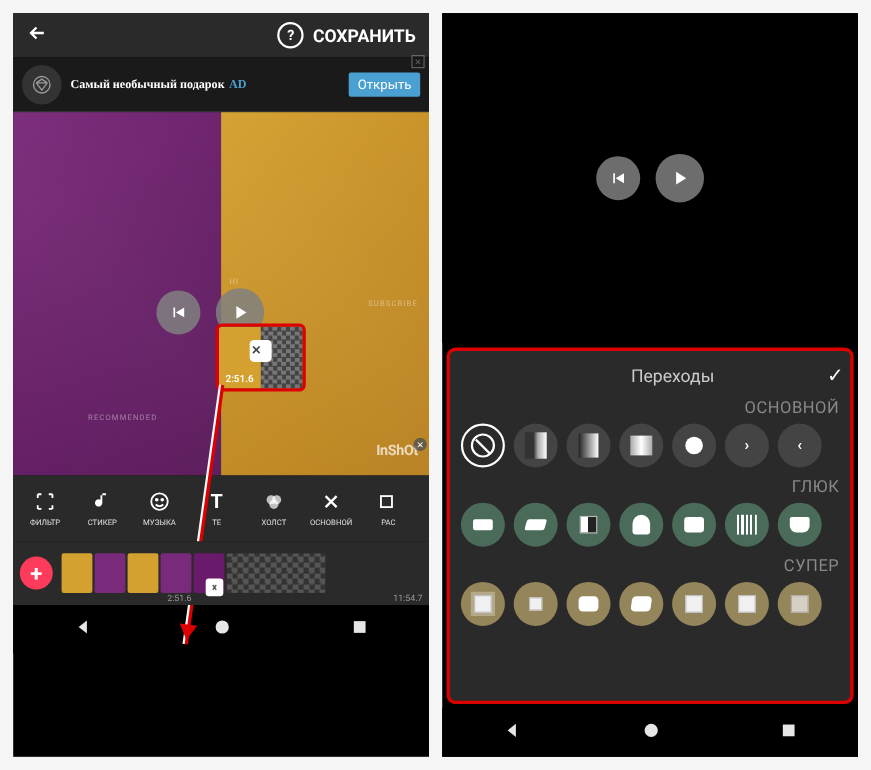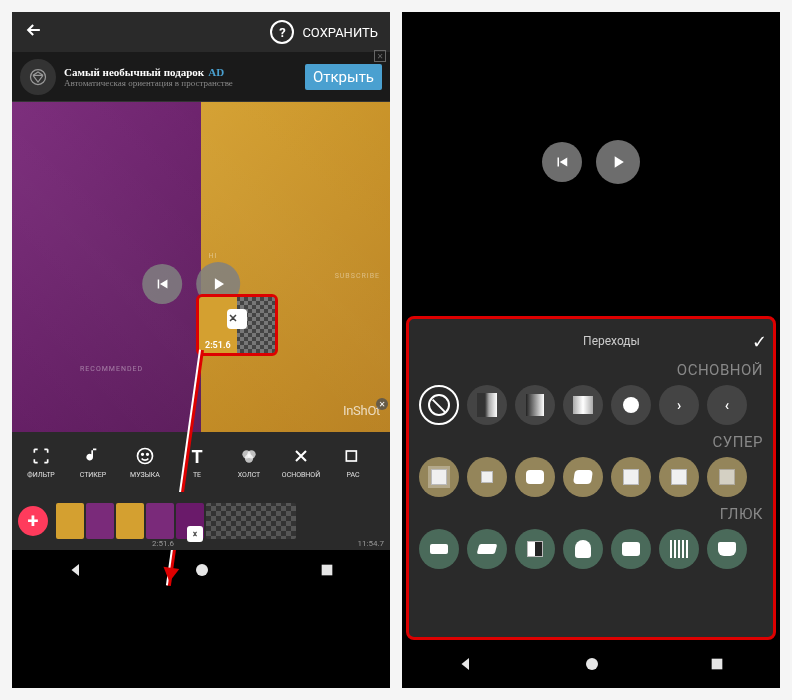--- a/index.html
+++ b/index.html
@@ -3,43 +3,43 @@
 <meta charset="utf-8">
 <style>
 * { margin: 0; padding: 0; box-sizing: border-box; }
 body { font-family: -apple-system, Roboto, sans-serif; background: #f5f5f5; }
 .container { display: flex; gap: 12px; padding: 12px; width: 792px; height: 700px; }
 .phone { width: 378px; height: 676px; background: #000; display: flex; flex-direction: column; position: relative; }
 .top-bar { height: 40px; background: #2a2a2a; display: flex; align-items: center; padding: 0 12px; gap: 8px; }
 .back-icon { color: #fff; font-size: 20px; }
 .spacer { flex: 1; }
 .help-icon { width: 24px; height: 24px; border: 2px solid #fff; border-radius: 50%; display: flex; align-items: center; justify-content: center; color: #fff; font-size: 13px; font-weight: bold; }
-.save-btn { color: #fff; font-weight: 400; font-size: 13px; }
+.save-btn { color: #fff; font-weight: 700; font-size: 16px; }
 .ad-banner { height: 50px; background: #1a1a1a; display: flex; align-items: center; padding: 8px; gap: 8px; border-bottom: 1px solid #333; }
 .ad-logo { width: 36px; height: 36px; background: #333; border-radius: 50%; display: flex; align-items: center; justify-content: center; }
 .ad-logo svg { width: 20px; height: 20px; }
 .ad-text { flex: 1; font-family: Liberation Serif, serif; }
 .ad-title { color: #fff; font-size: 11px; font-weight: 600; }
 .ad-label { color: #4aa0d0; font-weight: 700; margin-left: 4px; }
 .ad-sub { color: #888; font-size: 9px; }
-.ad-cta { background: #4aa0d0; color: #fff; font-size: 15px; padding: 4px 8px; border-radius: 2px; }
+.ad-cta { background: #4aa0d0; color: #fff; font-size: 12px; padding: 4px 8px; border-radius: 2px; }
 .ad-close { position: absolute; right: 4px; top: 38px; width: 12px; height: 12px; border: 1px solid #666; display: flex; align-items: center; justify-content: center; font-size: 8px; color: #666; }
 .preview { height: 330px; position: relative; background: #2a2a2a; }
 .video-content { width: 100%; height: 100%; display: flex; }
 .video-left { flex: 1; background: linear-gradient(135deg, #7a2a7a 0%, #5a1a5a 100%); position: relative; }
 .video-right { flex: 1; background: linear-gradient(135deg, #d4a030 0%, #b88020 100%); position: relative; }
 .video-left::after, .video-right::after { content: ''; position: absolute; inset: 0; background-image: linear-gradient(45deg, transparent 0%, rgba(255,255,255,0.03) 50%, transparent 100%); }
 .text-overlay { position: absolute; color: #fff; font-size: 7px; opacity: 0.4; letter-spacing: 1px; }
 .text-hi { top: 150px; left: 52%; }
-.text-rec { bottom: 59px; left: 18%; }
+.text-rec { bottom: 48px; left: 18%; }
 .text-sub { top: 170px; right: 10px; }
 .play-controls { position: absolute; top: 160px; left: 50%; transform: translateX(-60%); display: flex; gap: 14px; align-items: center; }
 .ctrl-btn { width: 40px; height: 40px; border-radius: 50%; background: rgba(128,128,128,0.85); display: flex; align-items: center; justify-content: center; }
 .ctrl-btn.big { width: 44px; height: 44px; }
-.watermark { position: absolute; bottom: 14px; right: 10px; color: #fff; font-size: 13px; opacity: 0.7; letter-spacing: -0.3px; }
+.watermark { position: absolute; bottom: 14px; right: 10px; color: #fff; font-size: 13px; opacity: 0.7; letter-spacing: -0.3px; font-weight: bold; }
 .watermark-x { position: absolute; bottom: 22px; right: 2px; width: 12px; height: 12px; border-radius: 50%; background: rgba(80,80,80,0.8); display: flex; align-items: center; justify-content: center; color: #fff; font-size: 8px; }
 .toolbar { height: 60px; background: #2a2a2a; display: flex; align-items: center; padding: 0 4px; gap: 2px; overflow: hidden; }
 .tool { display: flex; flex-direction: column; align-items: center; gap: 4px; min-width: 50px; color: #fff; }
 .tool-icon { font-size: 20px; height: 22px; display: flex; align-items: center; }
 .tool-label { font-size: 7px; opacity: 0.85; }
 .timeline { height: 58px; background: #2a2a2a; display: flex; align-items: center; padding-left: 6px; position: relative; }
 .add-clip { width: 30px; height: 30px; border-radius: 50%; background: #ff3b5c; display: flex; align-items: center; justify-content: center; color: #fff; font-size: 20px; font-weight: bold; }
 .clips { display: flex; gap: 2px; margin-left: 8px; }
 .clip { width: 28px; height: 36px; border-radius: 2px; }
 .clip.c1 { background: #d4a030; }
@@ -63,21 +63,21 @@
 .callout .time { position: absolute; bottom: 3px; left: 6px; color: #fff; font-size: 9px; font-weight: 600; }
 .arrow { position: absolute; left: 188px; top: 338px; width: 4px; height: 238px; background: #d00; transform: rotate(8deg); transform-origin: top; }
 .arrow::after { content: ''; position: absolute; bottom: -4px; left: -6px; border: 8px solid transparent; border-top: 14px solid #d00; }
 .arrow::before { content: ''; position: absolute; top: 0; left: -1px; bottom: 0; width: 2px; background: #fff; }
 
 
 .preview2 { height: 300px; background: #000; display: flex; align-items: center; justify-content: center; }
 .controls2 { display: flex; gap: 14px; align-items: center; }
 .panel { flex: 1; background: #2a2a2a; border: 3px solid #d00; border-radius: 8px; margin: 4px; padding: 10px; display: flex; flex-direction: column; gap: 8px; }
 .panel-head { display: flex; align-items: center; justify-content: center; position: relative; height: 24px; }
-.panel-title { color: #ccc; font-size: 12px; padding-left: 41px; }
+.panel-title { color: #ccc; font-size: 16px; padding-left: 41px; }
 .check { position: absolute; right: -4px; color: #fff; font-size: 18px; }
 .section { display: flex; flex-direction: column; gap: 6px; }
 .section-label { color: #888; font-size: 15px; letter-spacing: 0.5px; text-align: right; }
 .trans-row { display: flex; gap: 8px; }
 .trans-item { width: 40px; height: 40px; border-radius: 50%; background: #444; display: flex; align-items: center; justify-content: center; position: relative; }
 .trans-item.selected { background: transparent; border: 2px solid #fff; }
 .trans-item.super { background: #94855a; }
 .trans-item.glitch { background: #4a6a5a; }
 .sq { width: 16px; height: 16px; background: #f0f0f0; border: 1px solid #bbb; }
 .sq.sm { width: 12px; height: 12px; }
@@ -108,21 +108,20 @@
     </div>
     <div class="ad-banner">
       <div class="ad-logo">
         <svg viewBox="0 0 24 24" fill="none" stroke="#999" stroke-width="1.5">
             <circle cx="12" cy="12" r="9"></circle>
             <path d="M6 10l6 8 6-8M6 10l6-4 6 4M6 10h12"></path>
           </svg>
       </div>
       <div class="ad-text">
         <div class="ad-title"><span>Самый необычный подарок</span><span class="ad-label">AD</span></div>
-        <div class="ad-sub">Автоматическая ориентация в пространстве</div>
       </div>
       <div class="ad-cta">Открыть</div>
       <div class="ad-close">✕</div>
     </div>
     <div class="preview">
       <div class="video-content">
         <div class="video-left"></div>
         <div class="video-right"></div>
       </div>
       <div class="text-overlay text-hi">HI</div>
@@ -284,20 +283,46 @@
             </div>
           <div class="trans-item">
               <span class="chevron">›</span>
             </div>
           <div class="trans-item">
               <span class="chevron">‹</span>
             </div>
         </div>
       </div>
       <div class="section">
+        <div class="section-label">ГЛЮК</div>
+        <div class="trans-row">
+          <div class="trans-item glitch">
+              <div class="rect" style="height:10px;"></div>
+            </div>
+          <div class="trans-item glitch">
+              <div class="rect" style="height:10px;transform:skewX(-15deg);"></div>
+            </div>
+          <div class="trans-item glitch">
+              <div class="sq" style="background:linear-gradient(to right,#fff 50%,#222 50%);"></div>
+            </div>
+          <div class="trans-item glitch">
+              <div class="ghost"></div>
+            </div>
+          <div class="trans-item glitch">
+              <div class="rect" style="border-radius:3px;"></div>
+            </div>
+          <div class="trans-item glitch">
+              <div class="stripes"></div>
+            </div>
+          <div class="trans-item glitch">
+              <div class="rect" style="border-radius:2px 2px 6px 6px;"></div>
+            </div>
+        </div>
+      </div>
+      <div class="section">
         <div class="section-label">СУПЕР</div>
         <div class="trans-row">
           <div class="trans-item super">
               <div class="sq" style="box-shadow:0 0 0 3px rgba(255,255,255,0.3);"></div>
             </div>
           <div class="trans-item super">
               <div class="sq sm"></div>
             </div>
           <div class="trans-item super">
               <div class="rect" style="border-radius:4px;"></div>
@@ -306,46 +331,20 @@
               <div class="rect" style="border-radius:4px;transform:skewX(-8deg);"></div>
             </div>
           <div class="trans-item super">
               <div class="sq"></div>
             </div>
           <div class="trans-item super">
               <div class="sq"></div>
             </div>
           <div class="trans-item super">
               <div class="sq" style="opacity:0.7;"></div>
-            </div>
-        </div>
-      </div>
-      <div class="section">
-        <div class="section-label">ГЛЮК</div>
-        <div class="trans-row">
-          <div class="trans-item glitch">
-              <div class="rect" style="height:10px;"></div>
-            </div>
-          <div class="trans-item glitch">
-              <div class="rect" style="height:10px;transform:skewX(-15deg);"></div>
-            </div>
-          <div class="trans-item glitch">
-              <div class="sq" style="background:linear-gradient(to right,#fff 50%,#222 50%);"></div>
-            </div>
-          <div class="trans-item glitch">
-              <div class="ghost"></div>
-            </div>
-          <div class="trans-item glitch">
-              <div class="rect" style="border-radius:3px;"></div>
-            </div>
-          <div class="trans-item glitch">
-              <div class="stripes"></div>
-            </div>
-          <div class="trans-item glitch">
-              <div class="rect" style="border-radius:2px 2px 6px 6px;"></div>
             </div>
         </div>
       </div>
     </div>
     <div class="nav-bar">
       <span class="nav-icon"><svg width="18" height="18" viewBox="0 0 24 24" fill="#fff">
             <path d="M16 4l-10 8 10 8z"></path>
           </svg></span>
       <span class="nav-icon"><svg width="16" height="16" viewBox="0 0 24 24" fill="#fff">
             <circle cx="12" cy="12" r="9"></circle>

